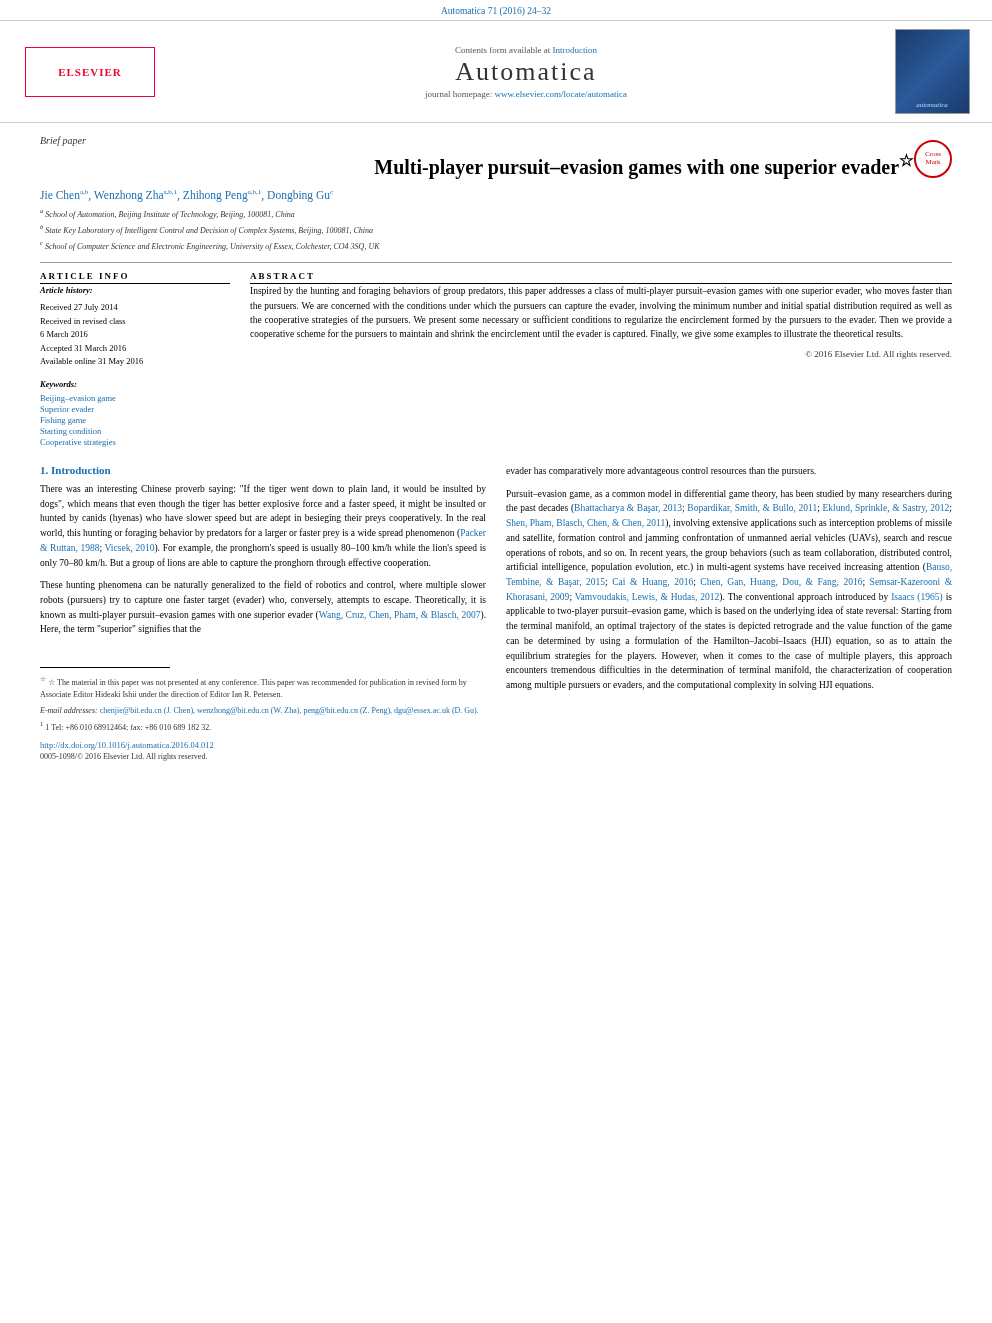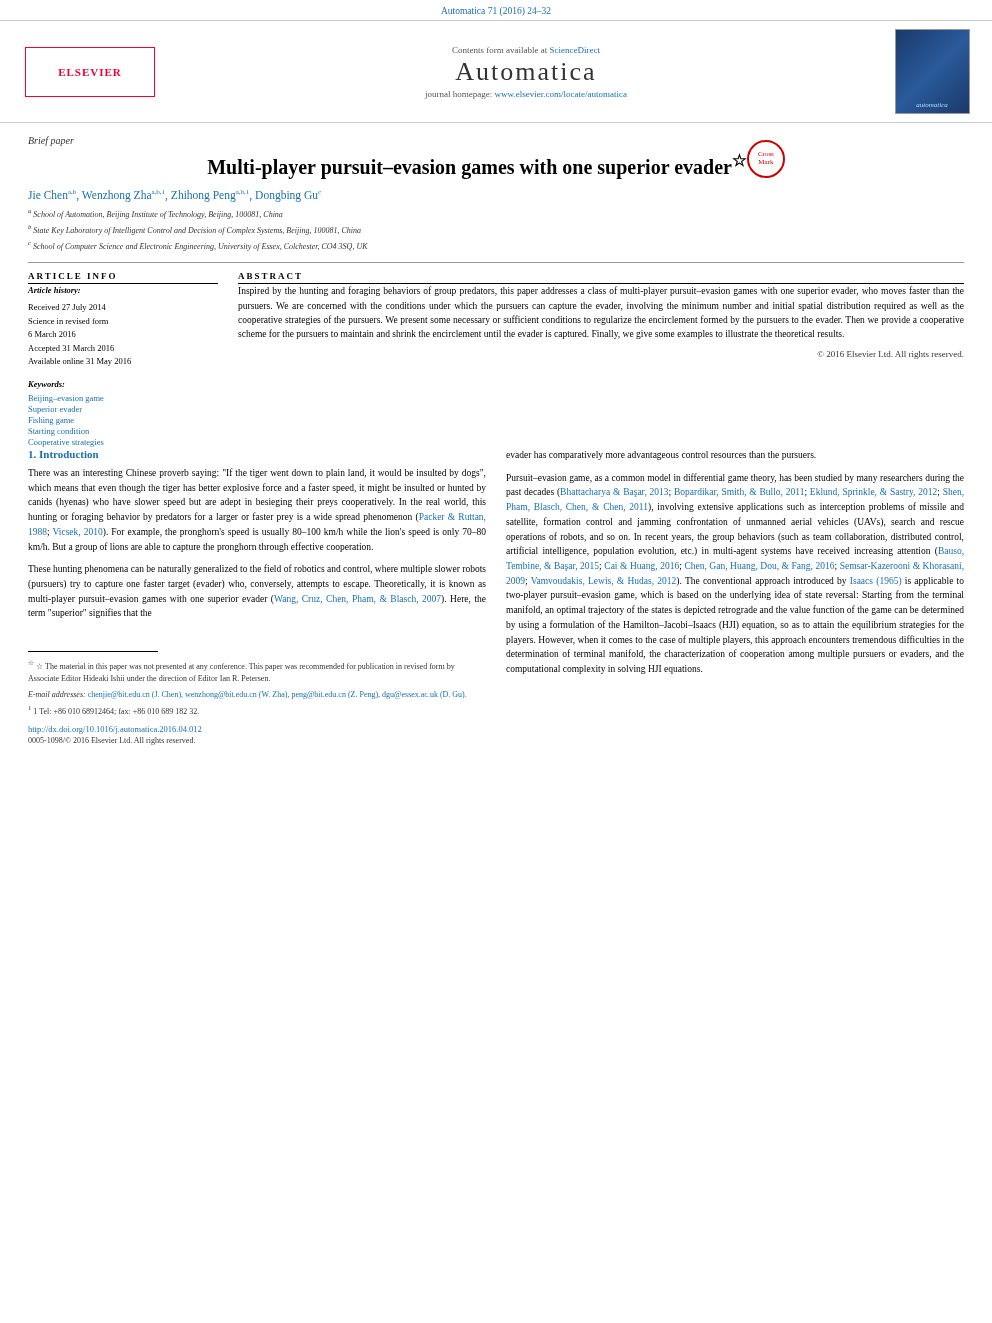--- a/index.html
+++ b/index.html
@@ -101,21 +101,21 @@
       left: 0;
       right: 0;
       text-align: center;
       font-size: 7px;
       color: #adf;
       font-style: italic;
     }
 
     
     .paper-content {
-      padding: 12px 28px 20px;
+      padding: 12px 40px 20px;
     }
 
     .brief-paper-label {
       font-size: 10px;
       font-style: italic;
       margin-bottom: 4px;
       color: #333;
     }
 
     .paper-title {
@@ -231,20 +231,21 @@
       text-align: right;
       font-size: 9px;
       margin-top: 8px;
       color: #333;
     }
 
     
     .body-two-col {
       display: flex;
       gap: 20px;
+      margin-top: 16px;
     }
     .body-left {
       flex: 1;
     }
     .body-right {
       flex: 1;
     }
 
     .section-number-heading {
       font-size: 11px;
@@ -301,38 +302,38 @@
 
 <div class="journal-header">
   <div class="journal-header-left">
     <div class="elsevier-logo">
       <span>ELSEVIER</span>
     </div>
   </div>
   <div class="journal-header-center">
     <div class="contents-line">
       <span>Contents form available at </span>
-      <a>ScienceDirect</a>
+      <a>Introduction</a>
     </div>
     <div class="journal-title">Automatica</div>
     <div class="homepage-line">
       <span>journal homepage: </span>
       <a>www.elsevier.com/locate/automatica</a>
     </div>
   </div>
   <div class="journal-header-right">
     <div class="journal-thumbnail"></div>
   </div>
 </div>
 
 <div class="paper-content">
 
   <div class="brief-paper-label">Brief paper</div>
 
-  <div style="display:flex; align-items:flex-start; justify-content:center;">
+  <div style="display:flex; align-items:flex-start; justify-content:flex-end;">
     <div class="paper-title">
       <span>Multi-player pursuit–evasion games with one superior evader</span><sup>☆</sup>
     </div>
     <div class="crossmark">
       <div class="crossmark-circle">
         <span style="font-size:7px; line-height:1.1; display:block; text-align:center;">Cross<br>Mark</span>
       </div>
     </div>
   </div>
 
@@ -351,21 +352,21 @@
 
   <hr class="divider">
 
   <div class="two-col">
 
     <div class="article-info">
       <div class="section-heading-box">ARTICLE INFO</div>
       <div class="article-history">
         <div class="history-label">Article history:</div>
         <div>Received 27 July 2014</div>
-        <div>Science in revised form</div>
+        <div>Received in revised class</div>
         <div>6 March 2016</div>
         <div>Accepted 31 March 2016</div>
         <div>Available online 31 May 2016</div>
       </div>
       <div class="keywords-section">
         <div class="kw-label">Keywords:</div>
         <div class="kw-item">Beijing–evasion game</div>
         <div class="kw-item">Superior evader</div>
         <div class="kw-item">Fishing game</div>
         <div class="kw-item">Starting condition</div>

